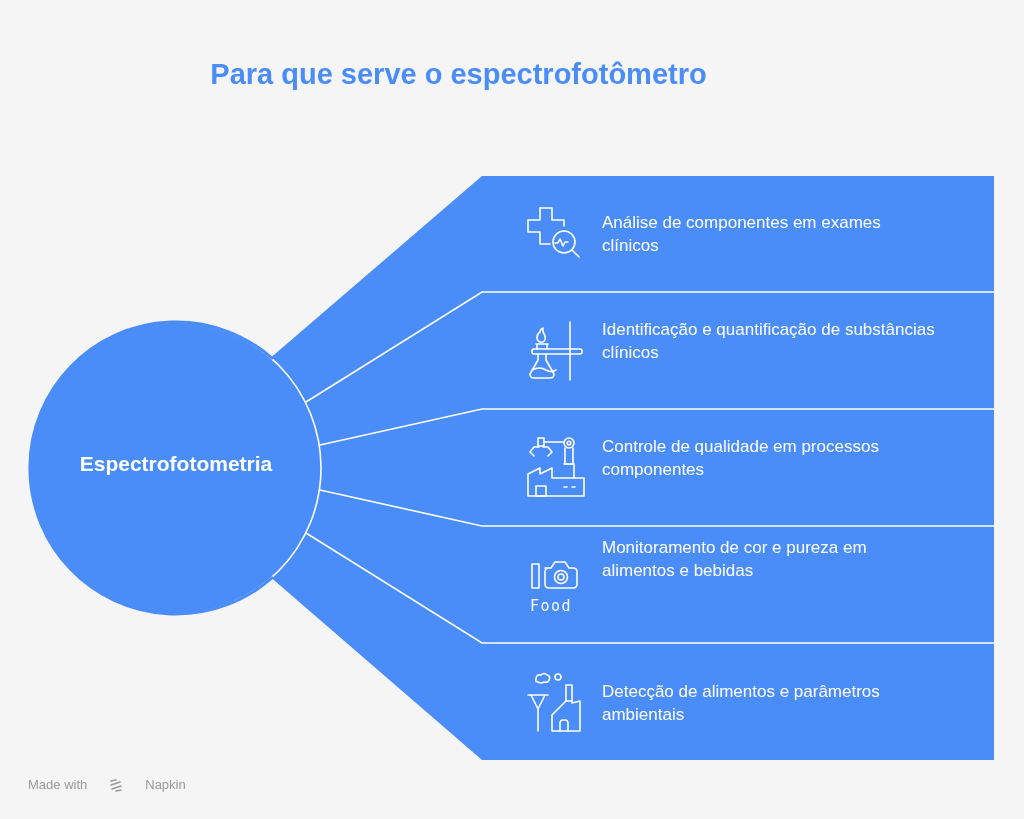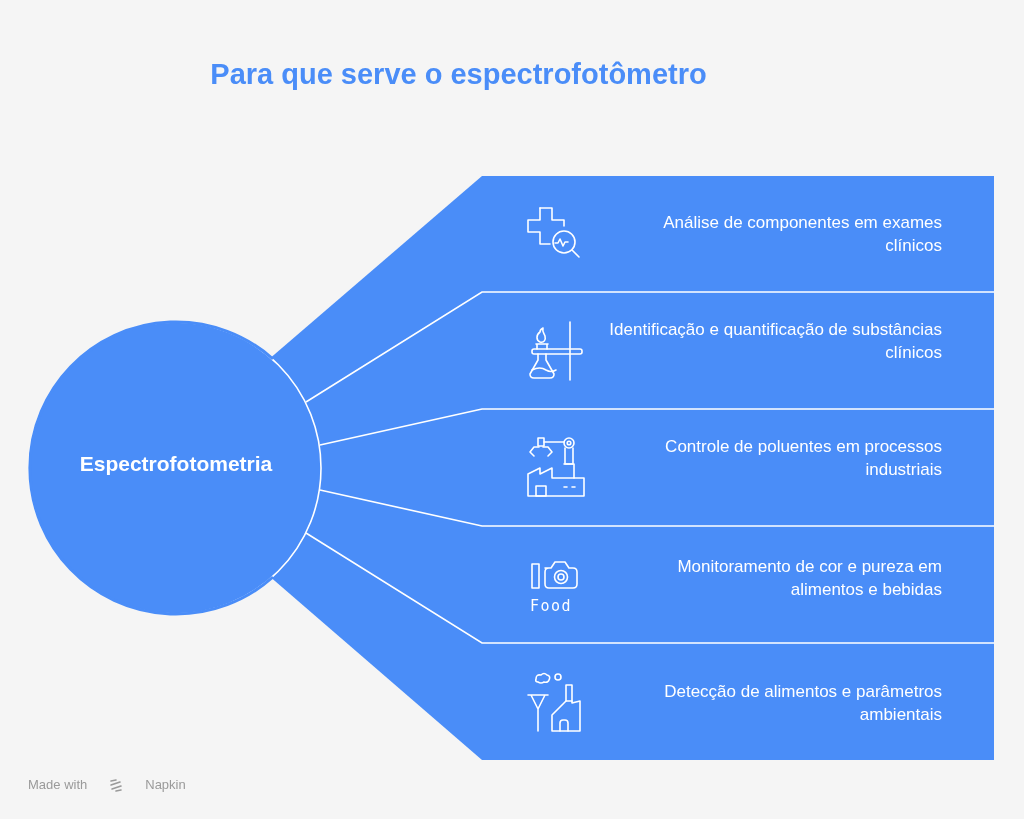--- a/index.html
+++ b/index.html
@@ -12,21 +12,21 @@
       position: absolute; left: 0; top: 58px; width: 917px; text-align: center;
       font-size: 29px; font-weight: bold; color: #4a8df8; letter-spacing: 0px;
     }
     svg.diagram { position: absolute; left: 0; top: 0; }
     .center-label {
       position: absolute; left: 28px; top: 452px; width: 296px; text-align: center;
       font-size: 21px; font-weight: bold; color: #ffffff;
     }
     .item-text {
       position: absolute; left: 602px; width: 340px;
-      font-size: 17px; line-height: 23px; color: #ffffff; text-align: right;
+      font-size: 17px; line-height: 23px; color: #ffffff;
     }
     .icon { position: absolute; left: 524px; width: 64px; height: 64px; }
     .footer {
       position: absolute; left: 28px; top: 777px; font-size: 13px; color: #9a9a9a;
       display: flex; align-items: center; gap: 22px;
     }
     .footer svg { display: block; }
   </style>
 </head>
 <body>
@@ -75,30 +75,30 @@
   <path d="M20 8 h20"></path>
   <circle cx="45" cy="9" r="5"></circle>
   <circle cx="45" cy="9" r="1.8"></circle>
   <path d="M10 22 l-4 -4 l4 -5 h5 M24 22 l4 -4 l-4 -5 h-5"></path>
   <path d="M41 14 v16 h8 v-16"></path>
   <path d="M40 30 h10 v14"></path>
   <path d="M4 62 v-22 l12 -6 v6 l12 -6 v10 h32 v18 z"></path>
   <rect x="12" y="52" width="10" height="10"></rect>
   <path d="M40 53 h3 M48 53 h3"></path>
 </svg>
-<div class="item-text" style="top:435px">Controle de poluentes em processos industriais</div>
+<div class="item-text" style="top:435px">Controle de qualidade em processos componentes</div>
 
 <svg class="icon" style="top:554px" viewBox="0 0 64 64" fill="none" stroke="#ffffff" stroke-width="1.6" stroke-linejoin="round" stroke-linecap="round">
   <rect x="8" y="10" width="7" height="24"></rect>
   <path d="M21 14 h6 l4 -6 h10 l4 6 h4 q4 0 4 4 v12 q0 4 -4 4 h-24 q-4 0 -4 -4 v-12 q0 -4 4 -4"></path>
   <circle cx="37" cy="23" r="6.5"></circle>
   <circle cx="37" cy="23" r="3"></circle>
   <text x="6" y="57" font-family="DejaVu Sans Mono, monospace" font-size="15" fill="#ffffff" stroke="none" letter-spacing="1.5">Food</text>
 </svg>
-<div class="item-text" style="top:555px">Monitoramento de cor e pureza em alimentos e bebidas</div>
+<div class="item-text" style="top:536px">Monitoramento de cor e pureza em alimentos e bebidas</div>
 
 <svg class="icon" style="top:671px" viewBox="0 0 64 64" fill="none" stroke="#ffffff" stroke-width="1.6" stroke-linejoin="round" stroke-linecap="round">
   <path d="M12 8 q0 -5 5 -4 q3 -3 6 0 q4 1 2 5 q-1 3 -5 2 q-3 2 -6 0 q-3 0 -2 -3z"></path>
   <circle cx="34" cy="6" r="3"></circle>
   <path d="M4 24 h20 M7 24 l7 14 l7 -14 M14 38 v22"></path>
   <path d="M42 14 h6 v16 M42 14 v16"></path>
   <path d="M28 60 v-16 l14 -14 h6 v2 l8 -2 v30 z"></path>
   <path d="M36 60 v-8 q0 -3 3 -3 h2 q3 0 3 3 v8"></path>
 </svg>
 <div class="item-text" style="top:680px">Detecção de alimentos e parâmetros ambientais</div>

